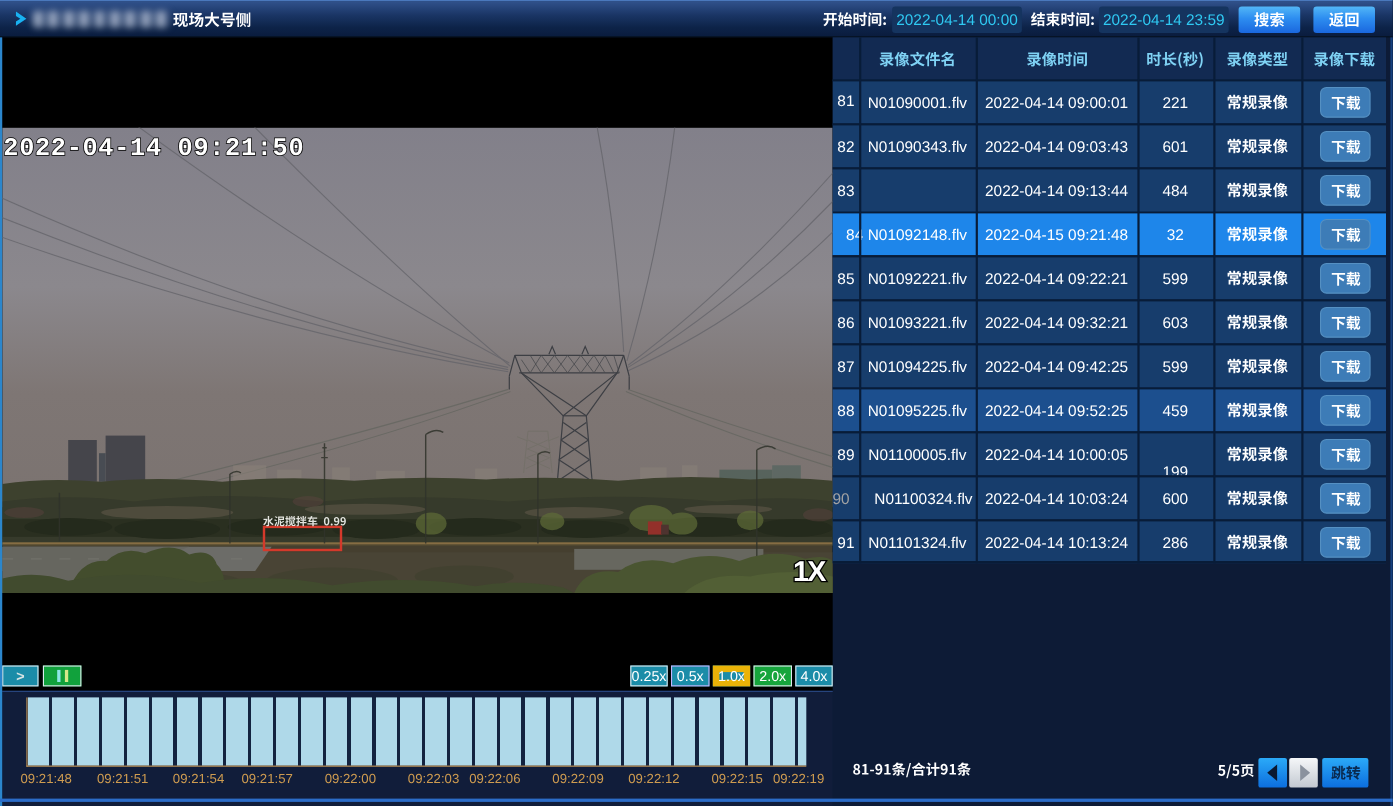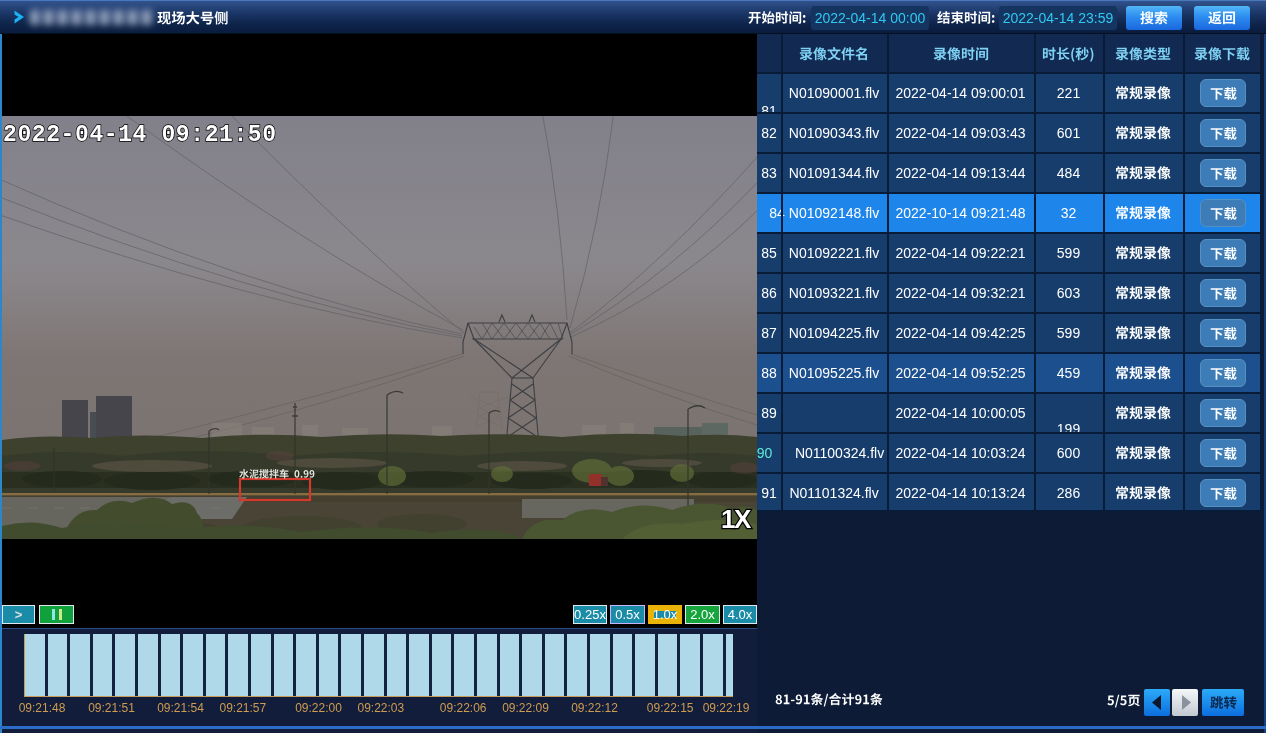--- a/index.html
+++ b/index.html
@@ -221,22 +221,22 @@
 <div class="a ctr" style="left:648px;top:605px;width:34px;height:19px;background:#1b8ca8;border:6px solid #eab308;color:#fff;font-size:13px">1.0x</div>
 <div class="a ctr" style="left:685px;top:605px;width:35px;height:19px;background:#16a53c;border:1px solid #dde9ee;color:#fff;font-size:13px">2.0x</div>
 <div class="a ctr" style="left:723px;top:605px;width:34px;height:19px;background:#1b8ca8;border:1px solid #dde9ee;color:#fff;font-size:13px">4.0x</div>
 <div class="a" style="left:2px;top:628px;width:755px;height:105px;background:#111d3a;border-top:1px solid #2a4a86"></div>
 <div class="a" style="left:24px;top:634px;width:709px;height:63px;border-left:1px solid #c89a58;border-bottom:1px solid #c89a58;background:repeating-linear-gradient(90deg,#afd9e9 0 19.6px,#13233f 19.6px 22.6px)"></div>
 <div class="a" style="left:12.0px;top:701px;width:60px;text-align:center;color:#cf9c50;font-size:12px">09:21:48</div>
 <div class="a" style="left:81.5px;top:701px;width:60px;text-align:center;color:#cf9c50;font-size:12px">09:21:51</div>
 <div class="a" style="left:150.5px;top:701px;width:60px;text-align:center;color:#cf9c50;font-size:12px">09:21:54</div>
 <div class="a" style="left:219.5px;top:701px;width:60px;text-align:left;color:#cf9c50;font-size:12px">09:21:57</div>
 <div class="a" style="left:288.5px;top:701px;width:60px;text-align:center;color:#cf9c50;font-size:12px">09:22:00</div>
-<div class="a" style="left:357.5px;top:701px;width:60px;text-align:left;color:#cf9c50;font-size:12px">09:22:03</div>
-<div class="a" style="left:426.5px;top:701px;width:60px;text-align:right;color:#cf9c50;font-size:12px">09:22:06</div>
+<div class="a" style="left:357.5px;top:701px;width:60px;text-align:right;color:#cf9c50;font-size:12px">09:22:03</div>
+<div class="a" style="left:426.5px;top:701px;width:60px;text-align:left;color:#cf9c50;font-size:12px">09:22:06</div>
 <div class="a" style="left:495.5px;top:701px;width:60px;text-align:center;color:#cf9c50;font-size:12px">09:22:09</div>
 <div class="a" style="left:564.5px;top:701px;width:60px;text-align:center;color:#cf9c50;font-size:12px">09:22:12</div>
 <div class="a" style="left:633.5px;top:701px;width:60px;text-align:right;color:#cf9c50;font-size:12px">09:22:15</div>
 <div class="a" style="left:696.0px;top:701px;width:60px;text-align:center;color:#cf9c50;font-size:12px">09:22:19</div>
 <div class="a" style="left:757px;top:34px;width:503px;height:38px;background:#122a52"></div>
 <svg class="r" style="left:799.0px;top:47.0px;" width="71.0" height="15.4">
       <g fill="#7fd2f4" transform="translate(0,12.04) scale(0.01400,-0.01400)">
         <use href="#g24" x="0"></use>
         <use href="#g25" x="1000"></use>
         <use href="#g26" x="2000"></use>
@@ -271,21 +271,21 @@
     </svg>
 <svg class="r" style="left:1193.5px;top:47.0px;" width="57.0" height="15.4">
       <g fill="#7fd2f4" transform="translate(0,12.04) scale(0.01400,-0.01400)">
         <use href="#g24" x="0"></use>
         <use href="#g25" x="1000"></use>
         <use href="#g35" x="2000"></use>
         <use href="#g36" x="3000"></use>
       </g>
     </svg>
 <div class="a" style="left:757px;top:72px;width:503px;height:40px;background:#173d6c;border-top:2px solid #081c38"></div>
-<div class="a ctr" style="left:757px;top:92px;width:24px;height:38px;color:#fff;font-size:14px">81</div>
+<div class="a ctr" style="left:757px;top:72px;width:24px;height:38px;color:#fff;font-size:14px">81</div>
 <div class="a ctr" style="left:781px;top:74px;width:106px;height:38px;color:#fff;font-size:14px">N01090001.flv</div>
 <div class="a ctr" style="left:887px;top:74px;width:147px;height:38px;color:#fff;font-size:14px">2022-04-14 09:00:01</div>
 <div class="a ctr" style="left:1034px;top:74px;width:69px;height:38px;color:#fff;font-size:14px">221</div>
 <svg class="r" style="left:1115.0px;top:85.5px;" width="57.0" height="15.4">
       <g fill="#ffffff" transform="translate(0,12.04) scale(0.01400,-0.01400)">
         <use href="#g37" x="0"></use>
         <use href="#g38" x="1000"></use>
         <use href="#g24" x="2000"></use>
         <use href="#g25" x="3000"></use>
       </g>
@@ -312,42 +312,41 @@
     </svg>
 <div class="a" style="left:1200px;top:119px;width:46px;height:28px;background:#3d7cb7;border:1px solid #5590c2;border-radius:6px"></div>
 <svg class="r" style="left:1209.5px;top:126.5px;" width="28.0" height="14.9">
       <g fill="#ffffff" transform="translate(0,11.61) scale(0.01350,-0.01350)">
         <use href="#g35" x="0"></use>
         <use href="#g36" x="1000"></use>
       </g>
     </svg>
 <div class="a" style="left:757px;top:152px;width:503px;height:40px;background:#173d6c;border-top:2px solid #081c38"></div>
 <div class="a ctr" style="left:757px;top:154px;width:24px;height:38px;color:#fff;font-size:14px">83</div>
-<div class="a ctr" style="left:781px;top:154px;width:106px;height:38px;color:#fff;font-size:14px">N01091344.flv</div>
 <div class="a ctr" style="left:887px;top:154px;width:147px;height:38px;color:#fff;font-size:14px">2022-04-14 09:13:44</div>
 <div class="a ctr" style="left:1034px;top:154px;width:69px;height:38px;color:#fff;font-size:14px">484</div>
 <svg class="r" style="left:1115.0px;top:165.5px;" width="57.0" height="15.4">
       <g fill="#ffffff" transform="translate(0,12.04) scale(0.01400,-0.01400)">
         <use href="#g37" x="0"></use>
         <use href="#g38" x="1000"></use>
         <use href="#g24" x="2000"></use>
         <use href="#g25" x="3000"></use>
       </g>
     </svg>
 <div class="a" style="left:1200px;top:159px;width:46px;height:28px;background:#3d7cb7;border:1px solid #5590c2;border-radius:6px"></div>
 <svg class="r" style="left:1209.5px;top:166.5px;" width="28.0" height="14.9">
       <g fill="#ffffff" transform="translate(0,11.61) scale(0.01350,-0.01350)">
         <use href="#g35" x="0"></use>
         <use href="#g36" x="1000"></use>
       </g>
     </svg>
 <div class="a" style="left:757px;top:192px;width:503px;height:40px;background:#1e86ea;border-top:2px solid #081c38"></div>
 <div class="a ctr" style="left:757px;top:194px;width:40px;height:38px;color:#fff;font-size:14px">84</div>
 <div class="a ctr" style="left:781px;top:194px;width:106px;height:38px;color:#fff;font-size:14px">N01092148.flv</div>
-<div class="a ctr" style="left:887px;top:194px;width:147px;height:38px;color:#fff;font-size:14px">2022-10-14 09:21:48</div>
+<div class="a ctr" style="left:887px;top:194px;width:147px;height:38px;color:#fff;font-size:14px">2022-04-15 09:21:48</div>
 <div class="a ctr" style="left:1034px;top:194px;width:69px;height:38px;color:#fff;font-size:14px">32</div>
 <svg class="r" style="left:1115.0px;top:205.5px;" width="57.0" height="15.4">
       <g fill="#ffffff" transform="translate(0,12.04) scale(0.01400,-0.01400)">
         <use href="#g37" x="0"></use>
         <use href="#g38" x="1000"></use>
         <use href="#g24" x="2000"></use>
         <use href="#g25" x="3000"></use>
       </g>
     </svg>
 <div class="a" style="left:1200px;top:199px;width:46px;height:28px;background:#3d7cb7;border:1px solid #5590c2;border-radius:6px"></div>
@@ -432,39 +431,40 @@
     </svg>
 <div class="a" style="left:1200px;top:359px;width:46px;height:28px;background:#3d7cb7;border:1px solid #5590c2;border-radius:6px"></div>
 <svg class="r" style="left:1209.5px;top:366.5px;" width="28.0" height="14.9">
       <g fill="#ffffff" transform="translate(0,11.61) scale(0.01350,-0.01350)">
         <use href="#g35" x="0"></use>
         <use href="#g36" x="1000"></use>
       </g>
     </svg>
 <div class="a" style="left:757px;top:392px;width:503px;height:40px;background:#173d6c;border-top:2px solid #081c38"></div>
 <div class="a ctr" style="left:757px;top:394px;width:24px;height:38px;color:#fff;font-size:14px">89</div>
+<div class="a ctr" style="left:781px;top:394px;width:106px;height:38px;color:#fff;font-size:14px">N01100005.flv</div>
 <div class="a ctr" style="left:887px;top:394px;width:147px;height:38px;color:#fff;font-size:14px">2022-04-14 10:00:05</div>
 <div class="a ctr" style="left:1034px;top:410px;width:69px;height:38px;color:#fff;font-size:14px">199</div>
 <svg class="r" style="left:1115.0px;top:405.5px;" width="57.0" height="15.4">
       <g fill="#ffffff" transform="translate(0,12.04) scale(0.01400,-0.01400)">
         <use href="#g37" x="0"></use>
         <use href="#g38" x="1000"></use>
         <use href="#g24" x="2000"></use>
         <use href="#g25" x="3000"></use>
       </g>
     </svg>
 <div class="a" style="left:1200px;top:399px;width:46px;height:28px;background:#3d7cb7;border:1px solid #5590c2;border-radius:6px"></div>
 <svg class="r" style="left:1209.5px;top:406.5px;" width="28.0" height="14.9">
       <g fill="#ffffff" transform="translate(0,11.61) scale(0.01350,-0.01350)">
         <use href="#g35" x="0"></use>
         <use href="#g36" x="1000"></use>
       </g>
     </svg>
 <div class="a" style="left:757px;top:432px;width:503px;height:40px;background:#173d6c;border-top:2px solid #081c38"></div>
-<div class="a ctr" style="left:757px;top:434px;width:15px;height:38px;color:#5eead4;font-size:14px">90</div>
+<div class="a ctr" style="left:757px;top:434px;width:15px;height:38px;color:#a3a3a3;font-size:14px">90</div>
 <div class="a ctr" style="left:781px;top:434px;width:117px;height:38px;color:#fff;font-size:14px">N01100324.flv</div>
 <div class="a ctr" style="left:887px;top:434px;width:147px;height:38px;color:#fff;font-size:14px">2022-04-14 10:03:24</div>
 <div class="a ctr" style="left:1034px;top:434px;width:69px;height:38px;color:#fff;font-size:14px">600</div>
 <svg class="r" style="left:1115.0px;top:445.5px;" width="57.0" height="15.4">
       <g fill="#ffffff" transform="translate(0,12.04) scale(0.01400,-0.01400)">
         <use href="#g37" x="0"></use>
         <use href="#g38" x="1000"></use>
         <use href="#g24" x="2000"></use>
         <use href="#g25" x="3000"></use>
       </g>

